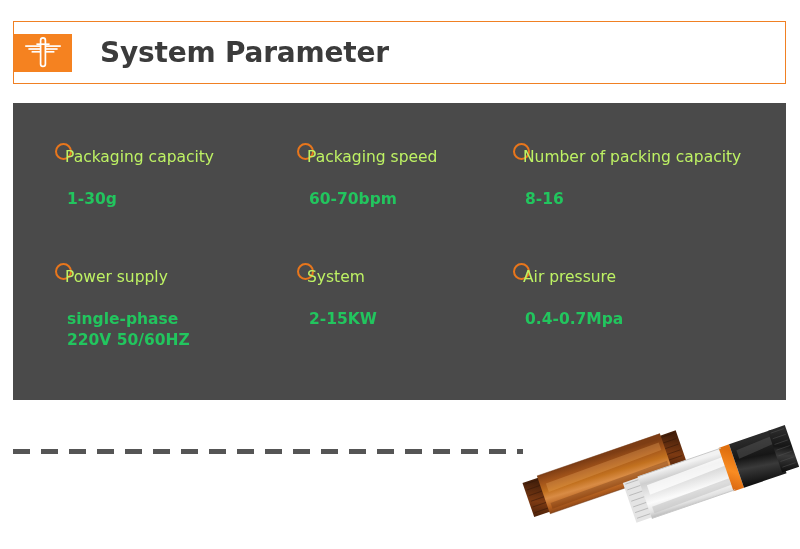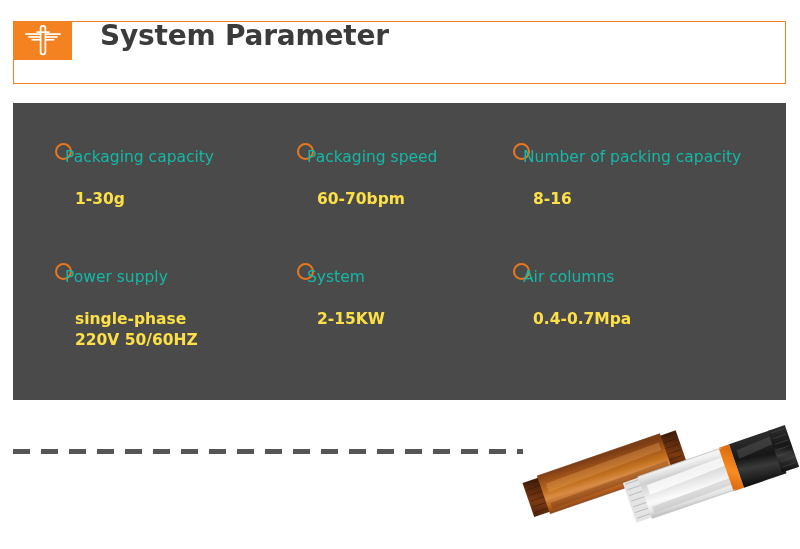--- a/index.html
+++ b/index.html
@@ -20,21 +20,21 @@
   .header-bar {
     position: absolute;
     left: 13px;
     top: 21px;
     width: 773px;
     height: 63px;
     box-sizing: border-box;
     border: 1.5px solid #f08023;
     background: #ffffff;
     display: flex;
-    align-items: flex-start;
+    align-items: center;
   }
   .logo-block {
     width: 58px;
     flex: 0 0 58px;
     background: #f58220;
     display: flex;
     align-items: center;
     justify-content: center;
   }
   .logo-block svg { display: block; }
@@ -80,34 +80,33 @@
     box-sizing: border-box;
   }
   .spec-label {
     position: absolute;
     left: 10px;
     top: 6px;
     white-space: nowrap;
     font-family: "DejaVu Sans", sans-serif;
     font-size: 15.5px;
     font-weight: normal;
-    color: #14b8a6;
+    color: #bef264;
     line-height: 1.1;
   }
   .spec-value {
     position: absolute;
     left: 12px;
     top: 46px;
     white-space: pre;
     font-family: "DejaVu Sans", sans-serif;
     font-size: 15.5px;
     font-weight: bold;
-    color: #fde047;
+    color: #22c55e;
     line-height: 1.33;
-    margin-left: 8px;
   }
 
   
   .col-1 { left: 42px; }
   .col-2 { left: 284px; }
   .col-3 { left: 500px; }
   .row-1 { top: 40px; }
   .row-2 { top: 160px; }
 
   
@@ -194,21 +193,21 @@
     </div>
 
     <div class="spec-item col-2 row-2">
       <span class="marker-ring"></span>
       <span class="spec-label">System</span>
       <span class="spec-value">2-15KW</span>
     </div>
 
     <div class="spec-item col-3 row-2">
       <span class="marker-ring"></span>
-      <span class="spec-label">Air columns</span>
+      <span class="spec-label">Air pressure</span>
       <span class="spec-value">0.4-0.7Mpa</span>
     </div>
 
   </div>
 </div>
 
 <div class="dashed-divider"></div>
 
 <div class="products">
   <svg width="280" height="137" viewBox="0 0 280 137" aria-hidden="true">

